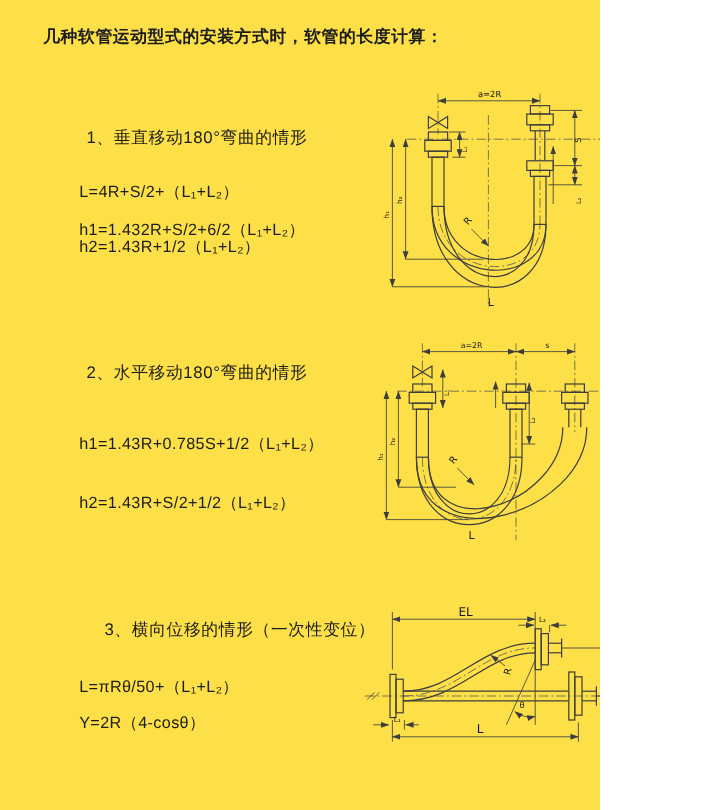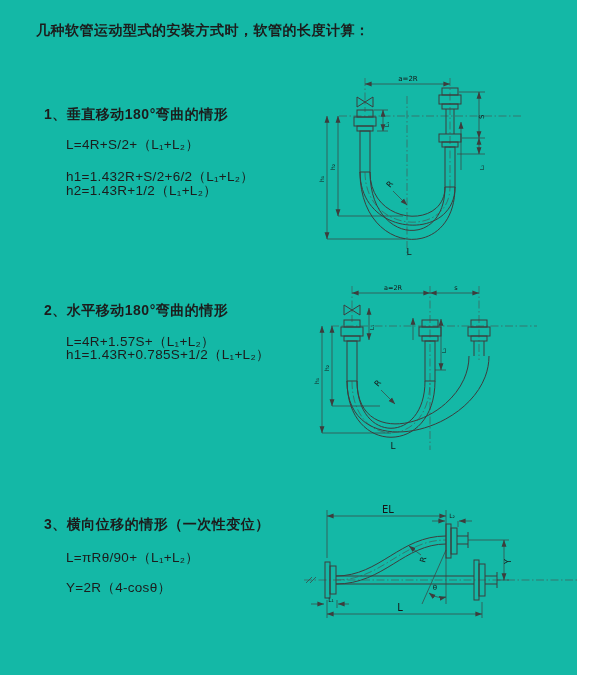--- a/index.html
+++ b/index.html
@@ -1,47 +1,47 @@
 <!DOCTYPE html>
 <html><head>
 <meta charset="utf-8">
 <style>
   html,body{margin:0;padding:0;background:#ffffff;}
   .page{
-    position:relative;width:577px;height:675px;background:#14b8a6;overflow:hidden;
+    position:relative;width:500px;height:675px;background:#fde047;overflow:hidden;
     font-family:"Liberation Sans","DejaVu Sans",sans-serif;color:#1c1c1c;
   }
   .title{position:absolute;left:36px;top:22px;font-size:14px;font-weight:700;letter-spacing:.5px;white-space:nowrap;}
-  .sec-heading{position:absolute;font-size:14px;font-weight:700;letter-spacing:.5px;white-space:nowrap;}
-  .formula{position:absolute;font-size:13.5px;font-weight:400;letter-spacing:.3px;white-space:nowrap;}
+  .sec-heading{position:absolute;font-size:14px;font-weight:400;letter-spacing:.5px;white-space:nowrap;margin-left:28px;}
+  .formula{position:absolute;font-size:13.5px;font-weight:400;letter-spacing:.3px;white-space:nowrap;margin-top:15px;}
   svg{position:absolute;overflow:visible;}
   svg .ln{fill:none;stroke:#3d3d3d;stroke-width:1;}
   svg .thin{fill:none;stroke:#3d3d3d;stroke-width:.7;}
   svg .dim{fill:none;stroke:#3d3d3d;stroke-width:.7;}
   svg .cl{fill:none;stroke:#4a4a4a;stroke-width:.6;stroke-dasharray:8 2.5 1.5 2.5;}
   svg text{fill:#161616;font-family:"DejaVu Sans","Liberation Sans",sans-serif;}
 </style>
 </head>
 <body>
 
 <div class="page">
 
   <div class="title">几种软管运动型式的安装方式时，软管的长度计算：</div>
 
   <div class="sec-heading" style="left:44px;top:106px">1、垂直移动180°弯曲的情形</div>
   <div class="formula" style="left:66px;top:136px">L=4R+S/2+（L₁+L₂）</div>
   <div class="formula" style="left:66px;top:168px">h1=1.432R+S/2+6/2（L₁+L₂）</div>
   <div class="formula" style="left:66px;top:182px">h2=1.43R+1/2（L₁+L₂）</div>
 
   <div class="sec-heading" style="left:44px;top:302px">2、水平移动180°弯曲的情形</div>
-  <div class="formula" style="left:66px;top:333px">L=4R+1.57S+（L₁+L₂）</div>
   <div class="formula" style="left:66px;top:346px">h1=1.43R+0.785S+1/2（L₁+L₂）</div>
-
-  <div class="sec-heading" style="left:44px;top:516px">3、横向位移的情形（一次性变位）</div>
-  <div class="formula" style="left:66px;top:549px">L=πRθ/90+（L₁+L₂）</div>
+  <div class="formula" style="left:66px;top:395px">h2=1.43R+S/2+1/2（L₁+L₂）</div>
+
+  <div class="sec-heading" style="left:59px;top:516px">3、横向位移的情形（一次性变位）</div>
+  <div class="formula" style="left:66px;top:549px">L=πRθ/50+（L₁+L₂）</div>
   <div class="formula" style="left:66px;top:579px">Y=2R（4-cosθ）</div>
 
   <svg style="left:305px;top:70px" width="290" height="195" viewBox="0 0 290 195">
     <defs>
       <marker id="arA" viewBox="0 0 10 10" refX="9.5" refY="5" markerWidth="7" markerHeight="7" markerUnits="userSpaceOnUse" orient="auto-start-reverse">
         <path d="M0,1.5 L10,5 L0,8.5 Z" fill="#3d3d3d"></path>
       </marker>
       <pattern id="hxA" width="3.2" height="3.2" patternUnits="userSpaceOnUse" patternTransform="rotate(45)">
         <line x1="0" y1="0" x2="0" y2="3.2" stroke="#6a6a6a" stroke-width="0.6"></line>
         <line x1="0" y1="0" x2="3.2" y2="0" stroke="#6a6a6a" stroke-width="0.6"></line>

